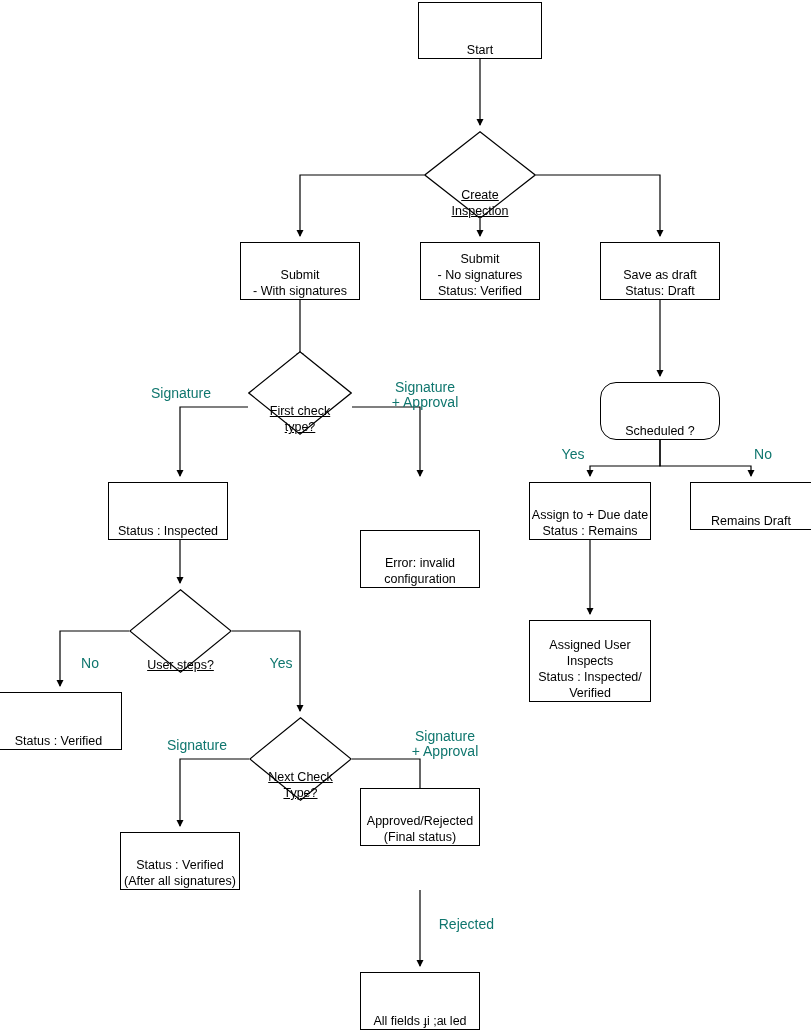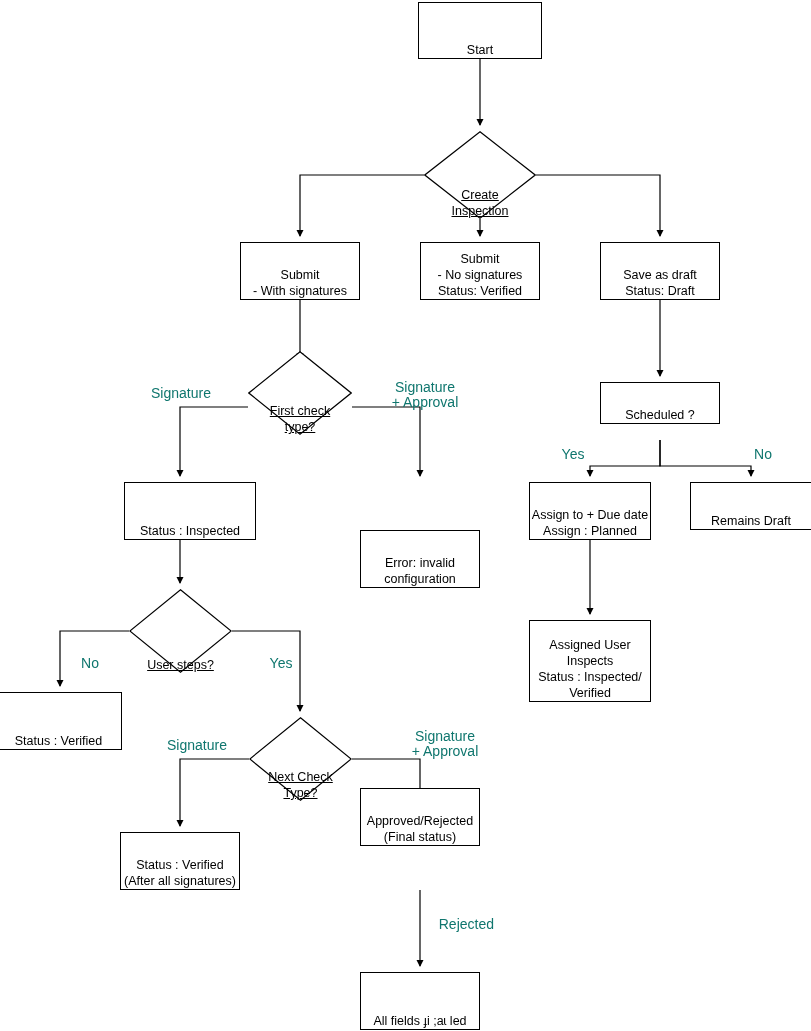--- a/index.html
+++ b/index.html
@@ -107,26 +107,26 @@
 - With signatures</span></div>
       <div class="node process" style="left: 420px; top: 242px; width: 120px; height: 58px;"><span>Submit
 - No signatures
 Status: Verified</span></div>
       <div class="node process" style="left: 600px; top: 242px; width: 120px; height: 58px;"><span>Save as draft
 Status: Draft</span></div>
       <div class="node decision" style="left: 248px; top: 351px; width: 104px; height: 84px;"><svg class="diamond-svg" viewBox="0 0 104 84" preserveAspectRatio="none">
           <polygon points="52,0.8 103.2,42 52,83.2 0.8,42" fill="#ffffff" stroke="#000000" stroke-width="1.2"></polygon>
         </svg><span class="diamond-label">First check
 type?</span></div>
-      <div class="node process" style="left: 124px; top: 482px; width: 132px; height: 58px;"><span>Status : Inspected</span></div>
+      <div class="node process" style="left: 108px; top: 482px; width: 120px; height: 58px;"><span>Status : Inspected</span></div>
       <div class="node process" style="left: 360px; top: 482px; width: 120px; height: 58px; margin-top: 48px;"><span>Error: invalid
 configuration</span></div>
-      <div class="node process" style="left: 600px; top: 382px; width: 120px; height: 42px;"><span>Scheduled ?</span></div>
+      <div class="node process" style="left: 600px; top: 382px; width: 120px; height: 58px; border-radius: 16px;"><span>Scheduled ?</span></div>
       <div class="node process" style="left: 529px; top: 482px; width: 122px; height: 58px;"><span>Assign to + Due date
-Assign : Planned</span></div>
+Status : Remains</span></div>
       <div class="node process" style="left: 690px; top: 482px; width: 122px; height: 48px;"><span>Remains Draft</span></div>
       <div class="node process" style="left: 529px; top: 620px; width: 122px; height: 82px;"><span>Assigned User
 Inspects
 Status : Inspected/
 Verified</span></div>
       <div class="node decision" style="left: 129px; top: 589px; width: 103px; height: 84px;"><svg class="diamond-svg" viewBox="0 0 103 84" preserveAspectRatio="none">
           <polygon points="51.5,0.8 102.2,42 51.5,83.2 0.8,42" fill="#ffffff" stroke="#000000" stroke-width="1.2"></polygon>
         </svg><span class="diamond-label">User steps?</span></div>
       <div class="node process" style="left: -5px; top: 692px; width: 127px; height: 58px;"><span>Status : Verified</span></div>
       <div class="node decision" style="left: 249px; top: 717px; width: 103px; height: 84px;"><svg class="diamond-svg" viewBox="0 0 103 84" preserveAspectRatio="none">

